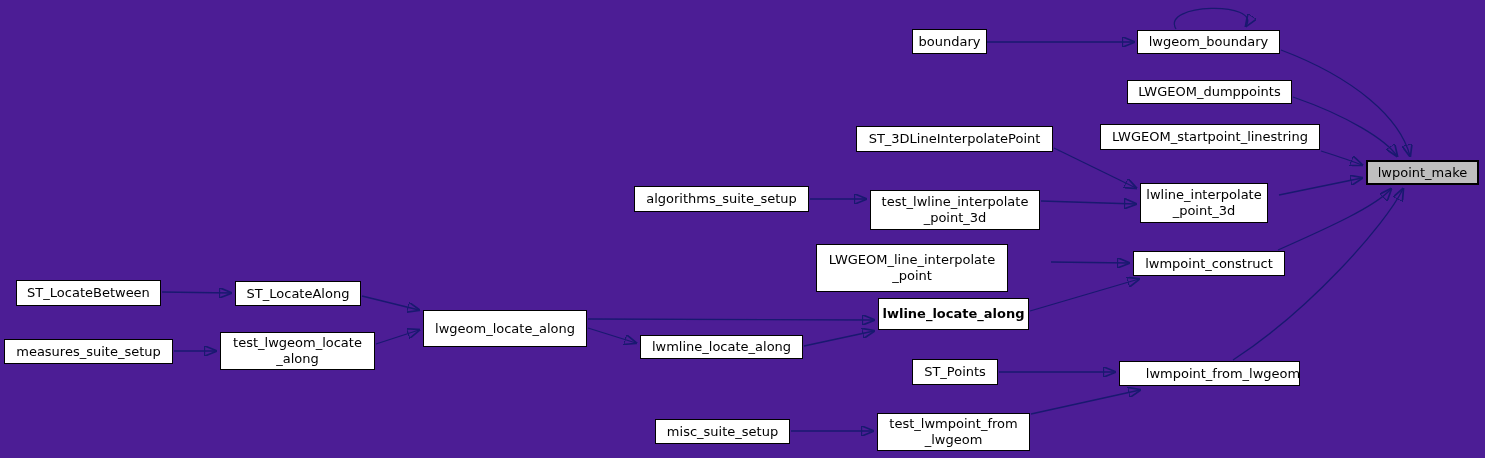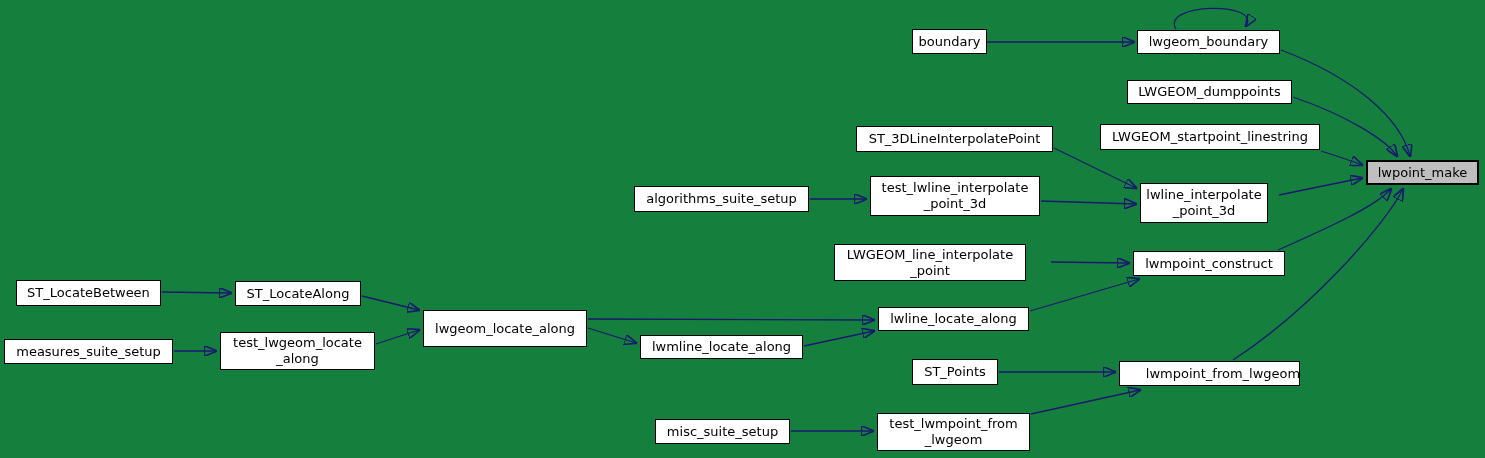--- a/index.html
+++ b/index.html
@@ -4,21 +4,21 @@
 <style>
   html, body {
     margin: 0;
     padding: 0;
     background: #ffffff;
   }
   .canvas {
     position: relative;
     width: 1485px;
     height: 458px;
-    background: #15803d;
+    background: #4c1d95;
     font-family: "DejaVu Sans", sans-serif;
     overflow: hidden;
   }
   .edge-layer {
     position: absolute;
     left: 0;
     top: 0;
     width: 1485px;
     height: 458px;
   }
@@ -89,47 +89,47 @@
   <div class="node" style="left:1137px; top:30px; width:143px; height:24px;">lwgeom_boundary</div>
 
   <div class="node" style="left:1127px; top:80px; width:165px; height:24px;">LWGEOM_dumppoints</div>
 
   <div class="node" style="left:856px; top:126px; width:197px; height:26px;">ST_3DLineInterpolatePoint</div>
 
   <div class="node" style="left:1100px; top:124px; width:220px; height:26px;">LWGEOM_startpoint_linestring</div>
 
   <div class="node" style="left:634px; top:186px; width:175px; height:26px;">algorithms_suite_setup</div>
 
-  <div class="node" style="left:870px; top:176px; width:170px; height:40px;">test_lwline_interpolate
+  <div class="node" style="left:870px; top:190px; width:170px; height:40px;">test_lwline_interpolate
 _point_3d</div>
 
   <div class="node" style="left:1140px; top:183px; width:128px; height:40px;">lwline_interpolate
 _point_3d</div>
 
   <div class="node highlighted" style="left:1366px; top:160px; width:113px; height:25px;">lwpoint_make</div>
 
-  <div class="node" style="left:834px; top:244px; width:192px; height:37px;">LWGEOM_line_interpolate
+  <div class="node" style="left:816px; top:244px; width:192px; height:48px;">LWGEOM_line_interpolate
 _point</div>
 
   <div class="node" style="left:1133px; top:251px; width:152px; height:25px;">lwmpoint_construct</div>
 
   <div class="node" style="left:16px; top:280px; width:145px; height:26px;">ST_LocateBetween</div>
 
   <div class="node" style="left:235px; top:281px; width:126px; height:25px;">ST_LocateAlong</div>
 
   <div class="node" style="left:4px; top:339px; width:169px; height:25px;">measures_suite_setup</div>
 
   <div class="node" style="left:220px; top:332px; width:155px; height:38px;">test_lwgeom_locate
 _along</div>
 
   <div class="node" style="left:423px; top:310px; width:164px; height:37px;">lwgeom_locate_along</div>
 
   <div class="node" style="left:640px; top:335px; width:163px; height:24px;">lwmline_locate_along</div>
 
-  <div class="node" style="left:878px; top:307px; width:151px; height:24px;">lwline_locate_along</div>
+  <div class="node" style="left:878px; top:298px; width:151px; height:32px;font-weight:bold;">lwline_locate_along</div>
 
   <div class="node" style="left:912px; top:359px; width:86px; height:26px;">ST_Points</div>
 
   <div class="node" style="left:1119px; top:361px; width:181px; height:25px;padding-left:27px;">lwmpoint_from_lwgeom</div>
 
   <div class="node" style="left:655px; top:419px; width:135px; height:25px;">misc_suite_setup</div>
 
   <div class="node" style="left:877px; top:413px; width:153px; height:38px;">test_lwmpoint_from
 _lwgeom</div>
 

